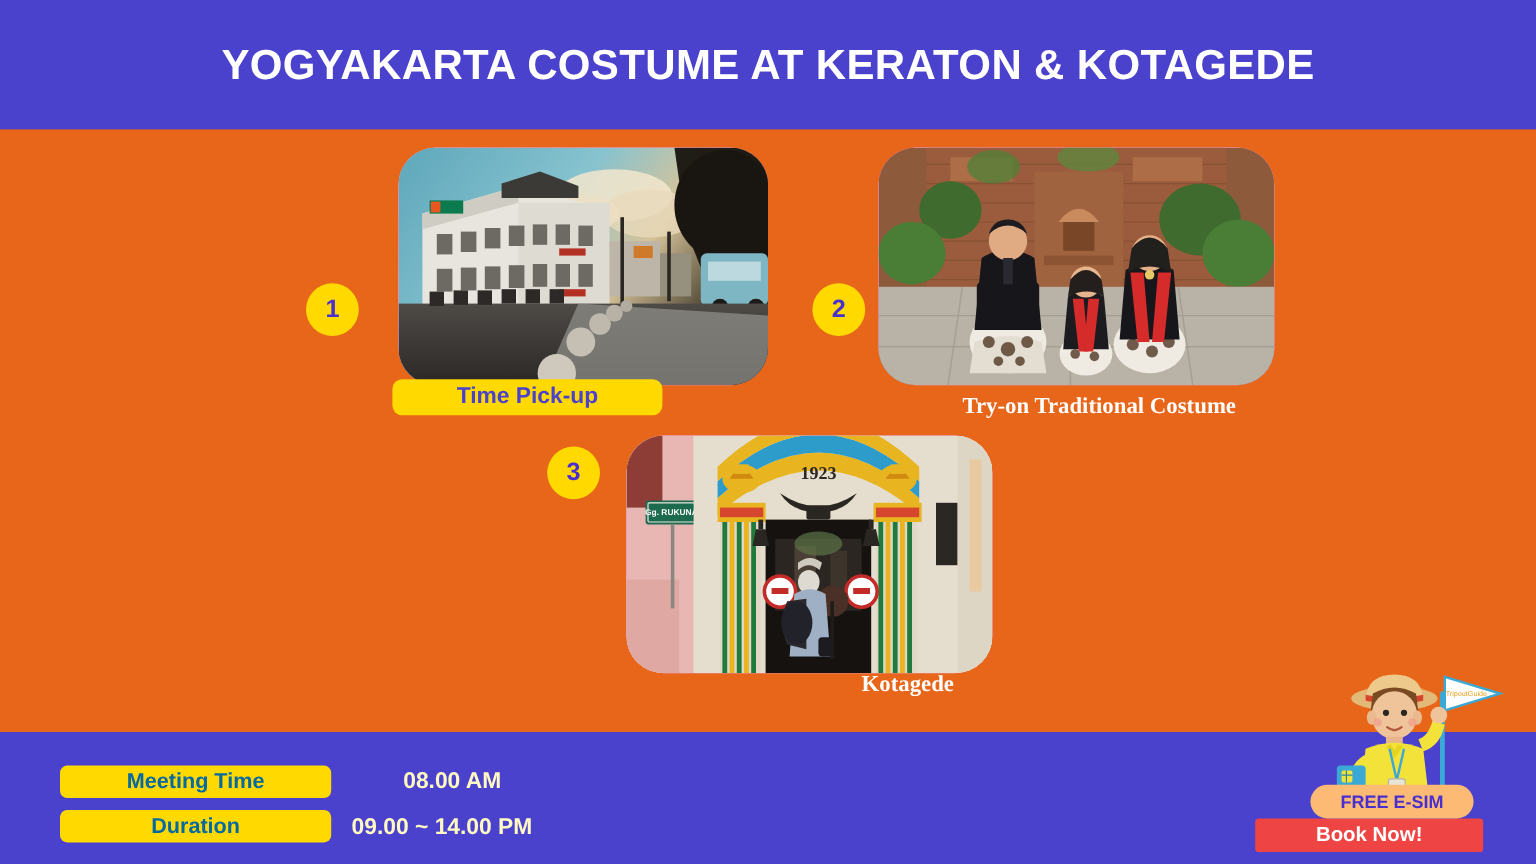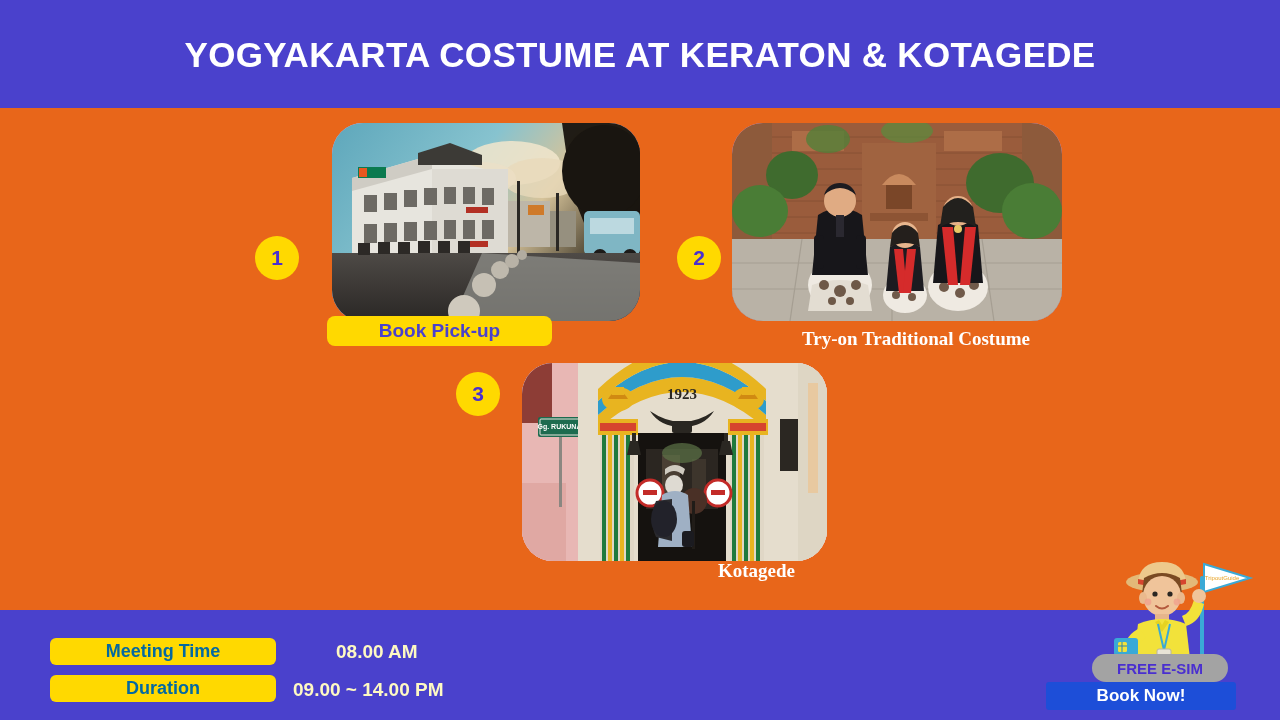--- a/index.html
+++ b/index.html
@@ -94,31 +94,31 @@
     position:absolute;
     color:#fef9c3;
     font-weight:bold;
     font-size:19px;
     white-space:nowrap;
   }
 
   .cta-pill {
     position:absolute;
     left:1092px; top:654px; width:136px; height:28px;
-    background:#a3a3a3; color:#4a2fd0;
+    background:#fdba74; color:#4a2fd0;
     font-weight:bold; font-size:15px;
     border-radius:14px;
     display:flex; align-items:center; justify-content:center;
     z-index:12;
     text-align:right;
   }
   .cta-bar {
     position:absolute;
     left:1046px; top:682px; width:190px; height:28px;
-    background:#1d4ed8; color:#ffffff;
+    background:#ef4444; color:#ffffff;
     font-weight:bold; font-size:17px;
     border-radius:3px;
     display:flex; align-items:center; justify-content:center;
     z-index:11;
   }
 
   #mascot { position:absolute; left:1100px; top:552px; width:160px; height:135px; z-index:10; }
 </style>
 </head>
 <body>
@@ -207,21 +207,21 @@
           <rect x="26" y="120" width="12" height="12"></rect>
             <rect x="46" y="119" width="12" height="12"></rect>
           <rect x="66" y="119" width="12" height="12"></rect>
             <rect x="86" y="118" width="12" height="12"></rect>
           <rect x="106" y="118" width="12" height="12"></rect>
             <rect x="126" y="118" width="12" height="12"></rect>
         </g>
       </svg>
     </div>
     <div class="badge" style="left:255px; top:128px;">1</div>
-    <div class="caption-pill" style="left:327px; top:208px; width:225px; height:30px;">Book Pick-up</div>
+    <div class="caption-pill" style="left:327px; top:208px; width:225px; height:30px;">Time Pick-up</div>
   </div>
 
   <div class="card">
     <div class="photo" style="left:700px; top:15px; width:330px; height:198px;">
       <svg width="330" height="198" viewBox="0 0 330 198" preserveAspectRatio="none">
         <rect x="0" y="0" width="330" height="198" fill="#8d5a3b"></rect>
 
         <rect x="40" y="0" width="250" height="120" fill="#9a5c3c"></rect>
         <g stroke="#7d4a2e" stroke-width="1" opacity="0.6">
           <line x1="40" y1="14" x2="290" y2="14"></line>

